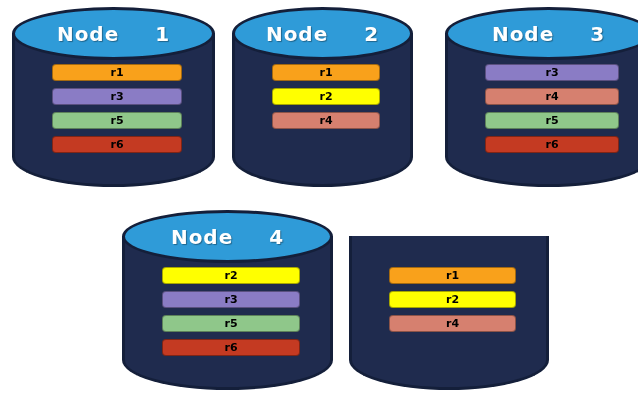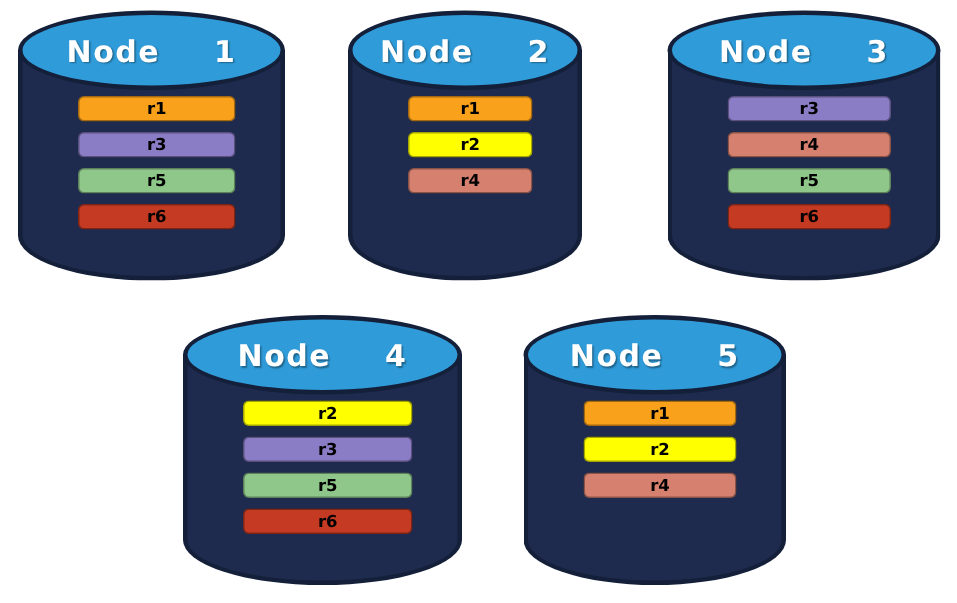--- a/index.html
+++ b/index.html
@@ -12,20 +12,21 @@
     position: relative;
     width: 638px;
     height: 402px;
     background: #ffffff;
     overflow: hidden;
   }
   .cylinder {
     position: absolute;
     width: 178px;
     height: 180px;
+    padding-left: 25px;
   }
   .cyl-body {
     position: absolute;
     left: 0;
     right: 0;
     top: 26px;
     bottom: 0;
     background: var(--cylinder_body);
     border: 3px solid var(--outline);
     border-top: none;
@@ -136,23 +137,20 @@
     <div class="bars">
       <div class="bar" style="background: rgb(255, 255, 0);">r2</div>
       <div class="bar" style="background: rgb(138, 124, 197);">r3</div>
       <div class="bar" style="background: rgb(143, 199, 138);">r5</div>
       <div class="bar" style="background: rgb(196, 58, 34);">r6</div>
     </div>
   </div>
 
   <div class="cylinder node5">
     <div class="cyl-body"></div>
-    <div class="cyl-top">
-      <span class="cyl-title">Node  5</span>
-    </div>
     <div class="bars">
       <div class="bar" style="background: rgb(249, 161, 27);">r1</div>
       <div class="bar" style="background: rgb(255, 255, 0);">r2</div>
       <div class="bar" style="background: rgb(214, 128, 111);">r4</div>
     </div>
   </div>
 
 </div>
 
 </body></html>

